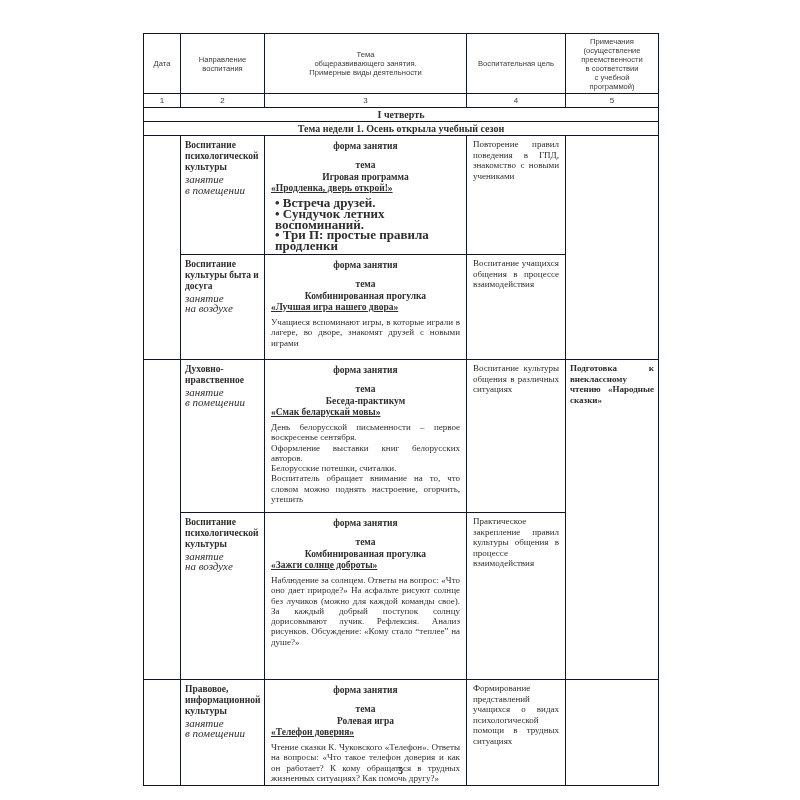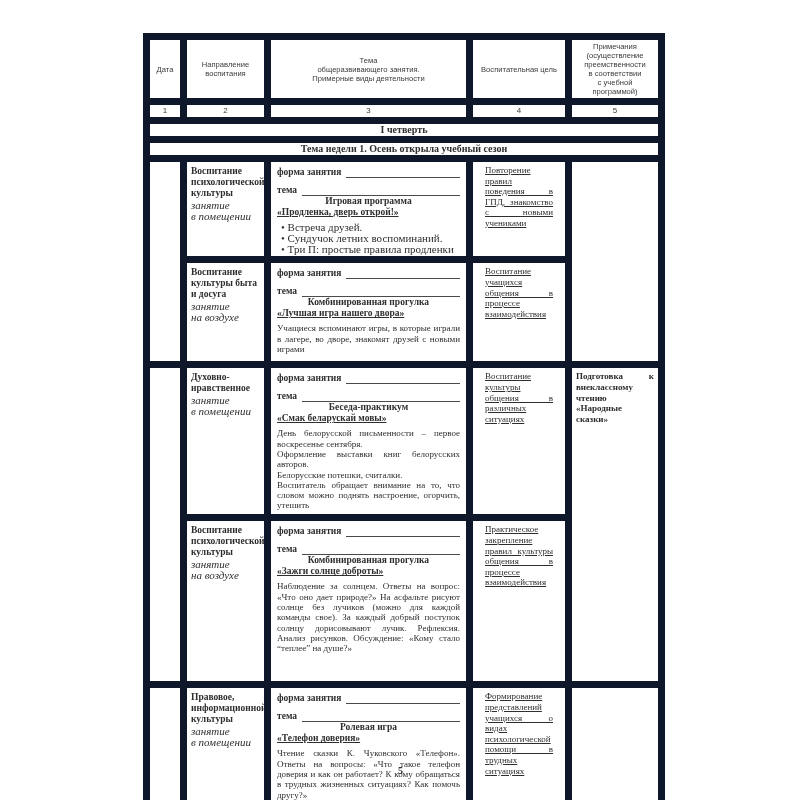--- a/index.html
+++ b/index.html
@@ -7,21 +7,21 @@
     position:relative; width:800px; height:800px; margin:0 auto;
     background:#ffffff; color:#2e2e2e;
     font-family:"Liberation Serif", serif;
     overflow:hidden;
   }
   table.plan {
     position:absolute; left:143px; top:33px; width:515px;
     border-collapse:collapse; table-layout:fixed;
   }
   .plan td, .plan th {
-    border:7px solid #0f172a; vertical-align:top; padding:2px 4px;
+    border:1px solid #0f172a; vertical-align:top; padding:2px 4px;
     overflow:hidden;
   }
   col.c1 { width:37px; } col.c2 { width:84px; } col.c3 { width:202px; }
   col.c4 { width:99px; } col.c5 { width:93px; }
 
   tr.hdr { height:60px; }
   tr.hdr th {
     font-family:"Liberation Sans", sans-serif; font-weight:normal;
     font-size:7.6px; line-height:9px; text-align:center; vertical-align:middle;
     white-space:pre-line; padding:2px 1px; color:#3a3a3a;
@@ -36,36 +36,36 @@
     font-weight:bold; font-size:10px; line-height:12px; text-align:center;
     vertical-align:middle; padding:0 2px;
   }
   tr.r1 { height:97px; } tr.r2 { height:105px; } tr.r3 { height:153px; }
   tr.r4 { height:167px; } tr.r5 { height:103px; }
 
   .dir  { font-weight:bold; font-size:9.5px; line-height:11px; padding-top:2px; }
   .mode { font-style:italic; font-size:11px; line-height:10.5px; white-space:pre-line; margin-top:1px; }
 
   td.topic { padding:3px 6px 2px 6px; }
-  .form-line { display:flex; align-items:center; margin-top:2px; }
+  .form-line { display:flex; align-items:center; margin-top:2px;flex-direction:column; }
   .tema-line { margin-top:7px; }
   .form-label { font-weight:bold; font-size:9.5px; line-height:11px; white-space:nowrap; }
   .blank-rule { flex:1; border-bottom:1px solid #4a4a4a; margin-left:5px; height:9px; }
 
   .act-head  { text-align:center; font-weight:bold; font-size:9.5px; line-height:11px; }
   .act-title { text-align:left; font-weight:bold; font-size:9.5px; line-height:11px; text-decoration:underline; margin-top:0; }
 
   .desc {
     font-size:9px; line-height:10.3px; text-align:justify;
     white-space:pre-line; margin-top:4px;font-family:Liberation Serif, serif;
   }
-  ul.bullets { list-style:none; margin:4px 0 0 4px; padding:0; font-size:11px; line-height:10.8px; }
+  ul.bullets { list-style:none; margin:4px 0 0 4px; padding:0; font-size:13px; line-height:10.8px;font-weight:bold; }
   ul.bullets li::before { content:"•\00a0"; }
 
-  td.goal-cell { padding:3px 12px;text-decoration:underline; }
+  td.goal-cell { padding:3px 6px; }
   .goal { font-size:9px; line-height:10.6px; text-align:justify; }
   td.notes-cell { padding:3px 4px; }
   .note { font-size:9px; line-height:10.6px; text-align:justify;font-weight:bold; }
 
   .page-number {
     position:absolute; left:143px; top:765px; width:515px;
     text-align:center; font-weight:bold; font-size:10px;
   }
 </style>
 </head>

